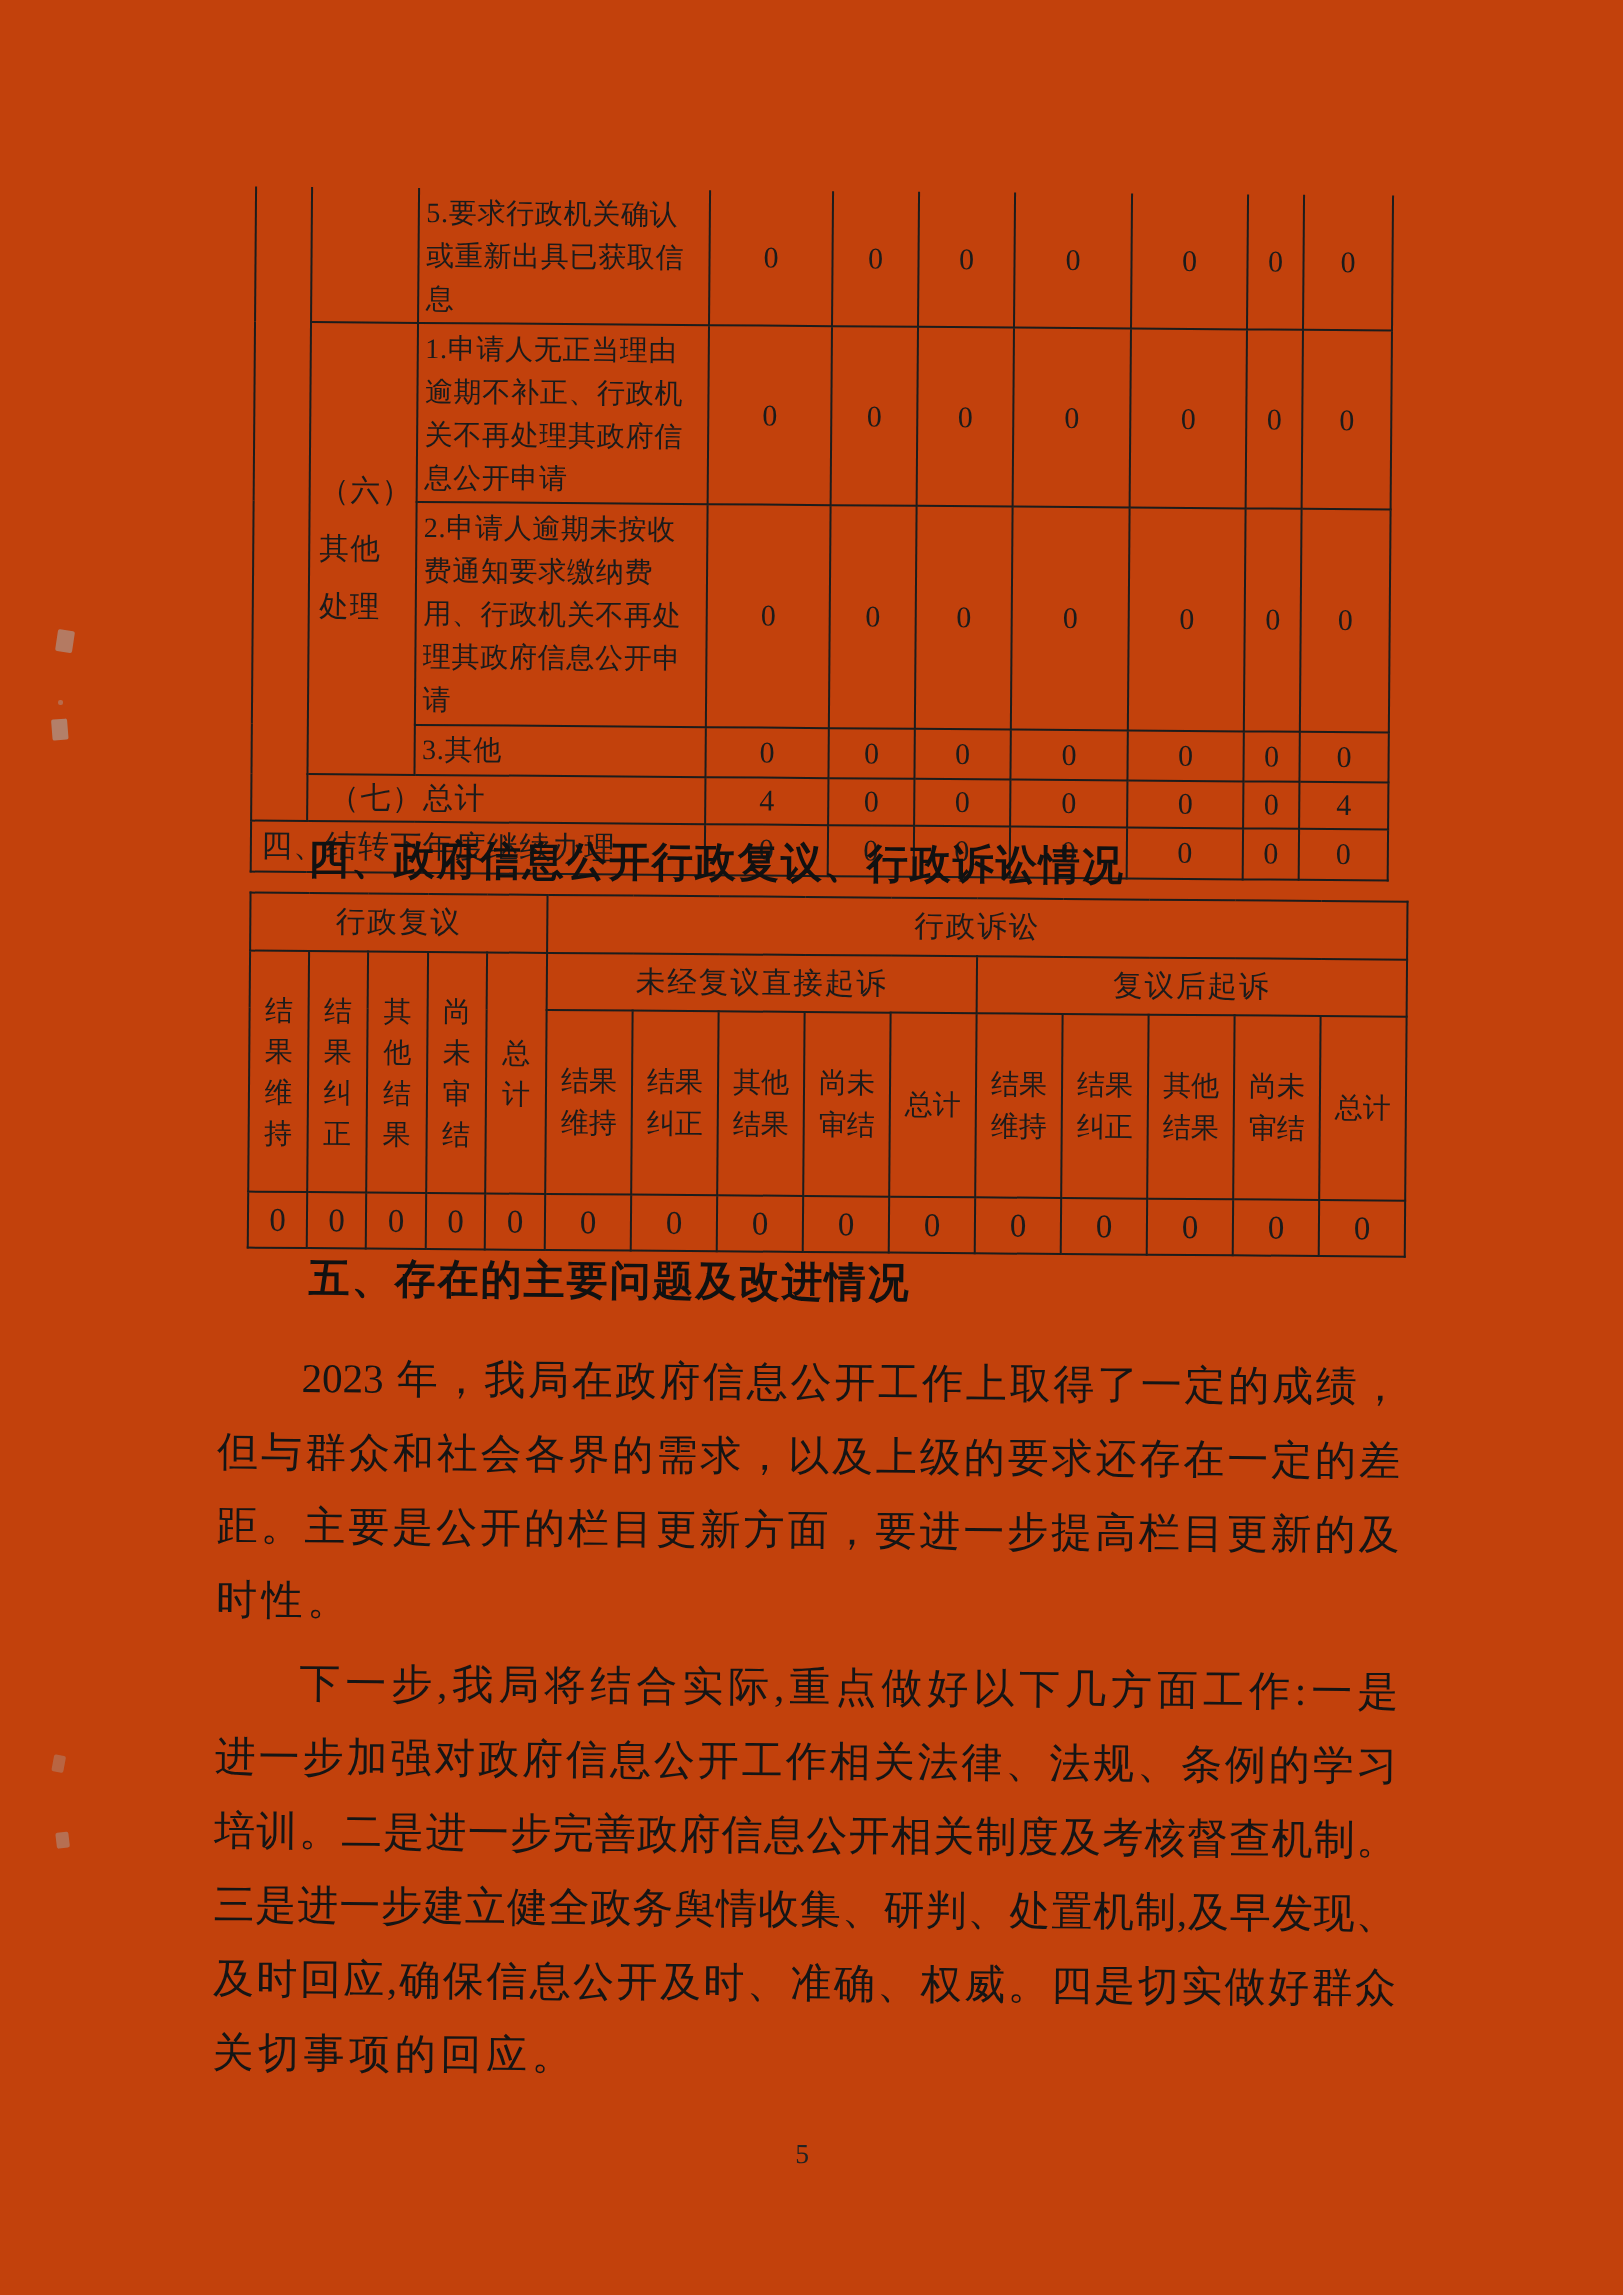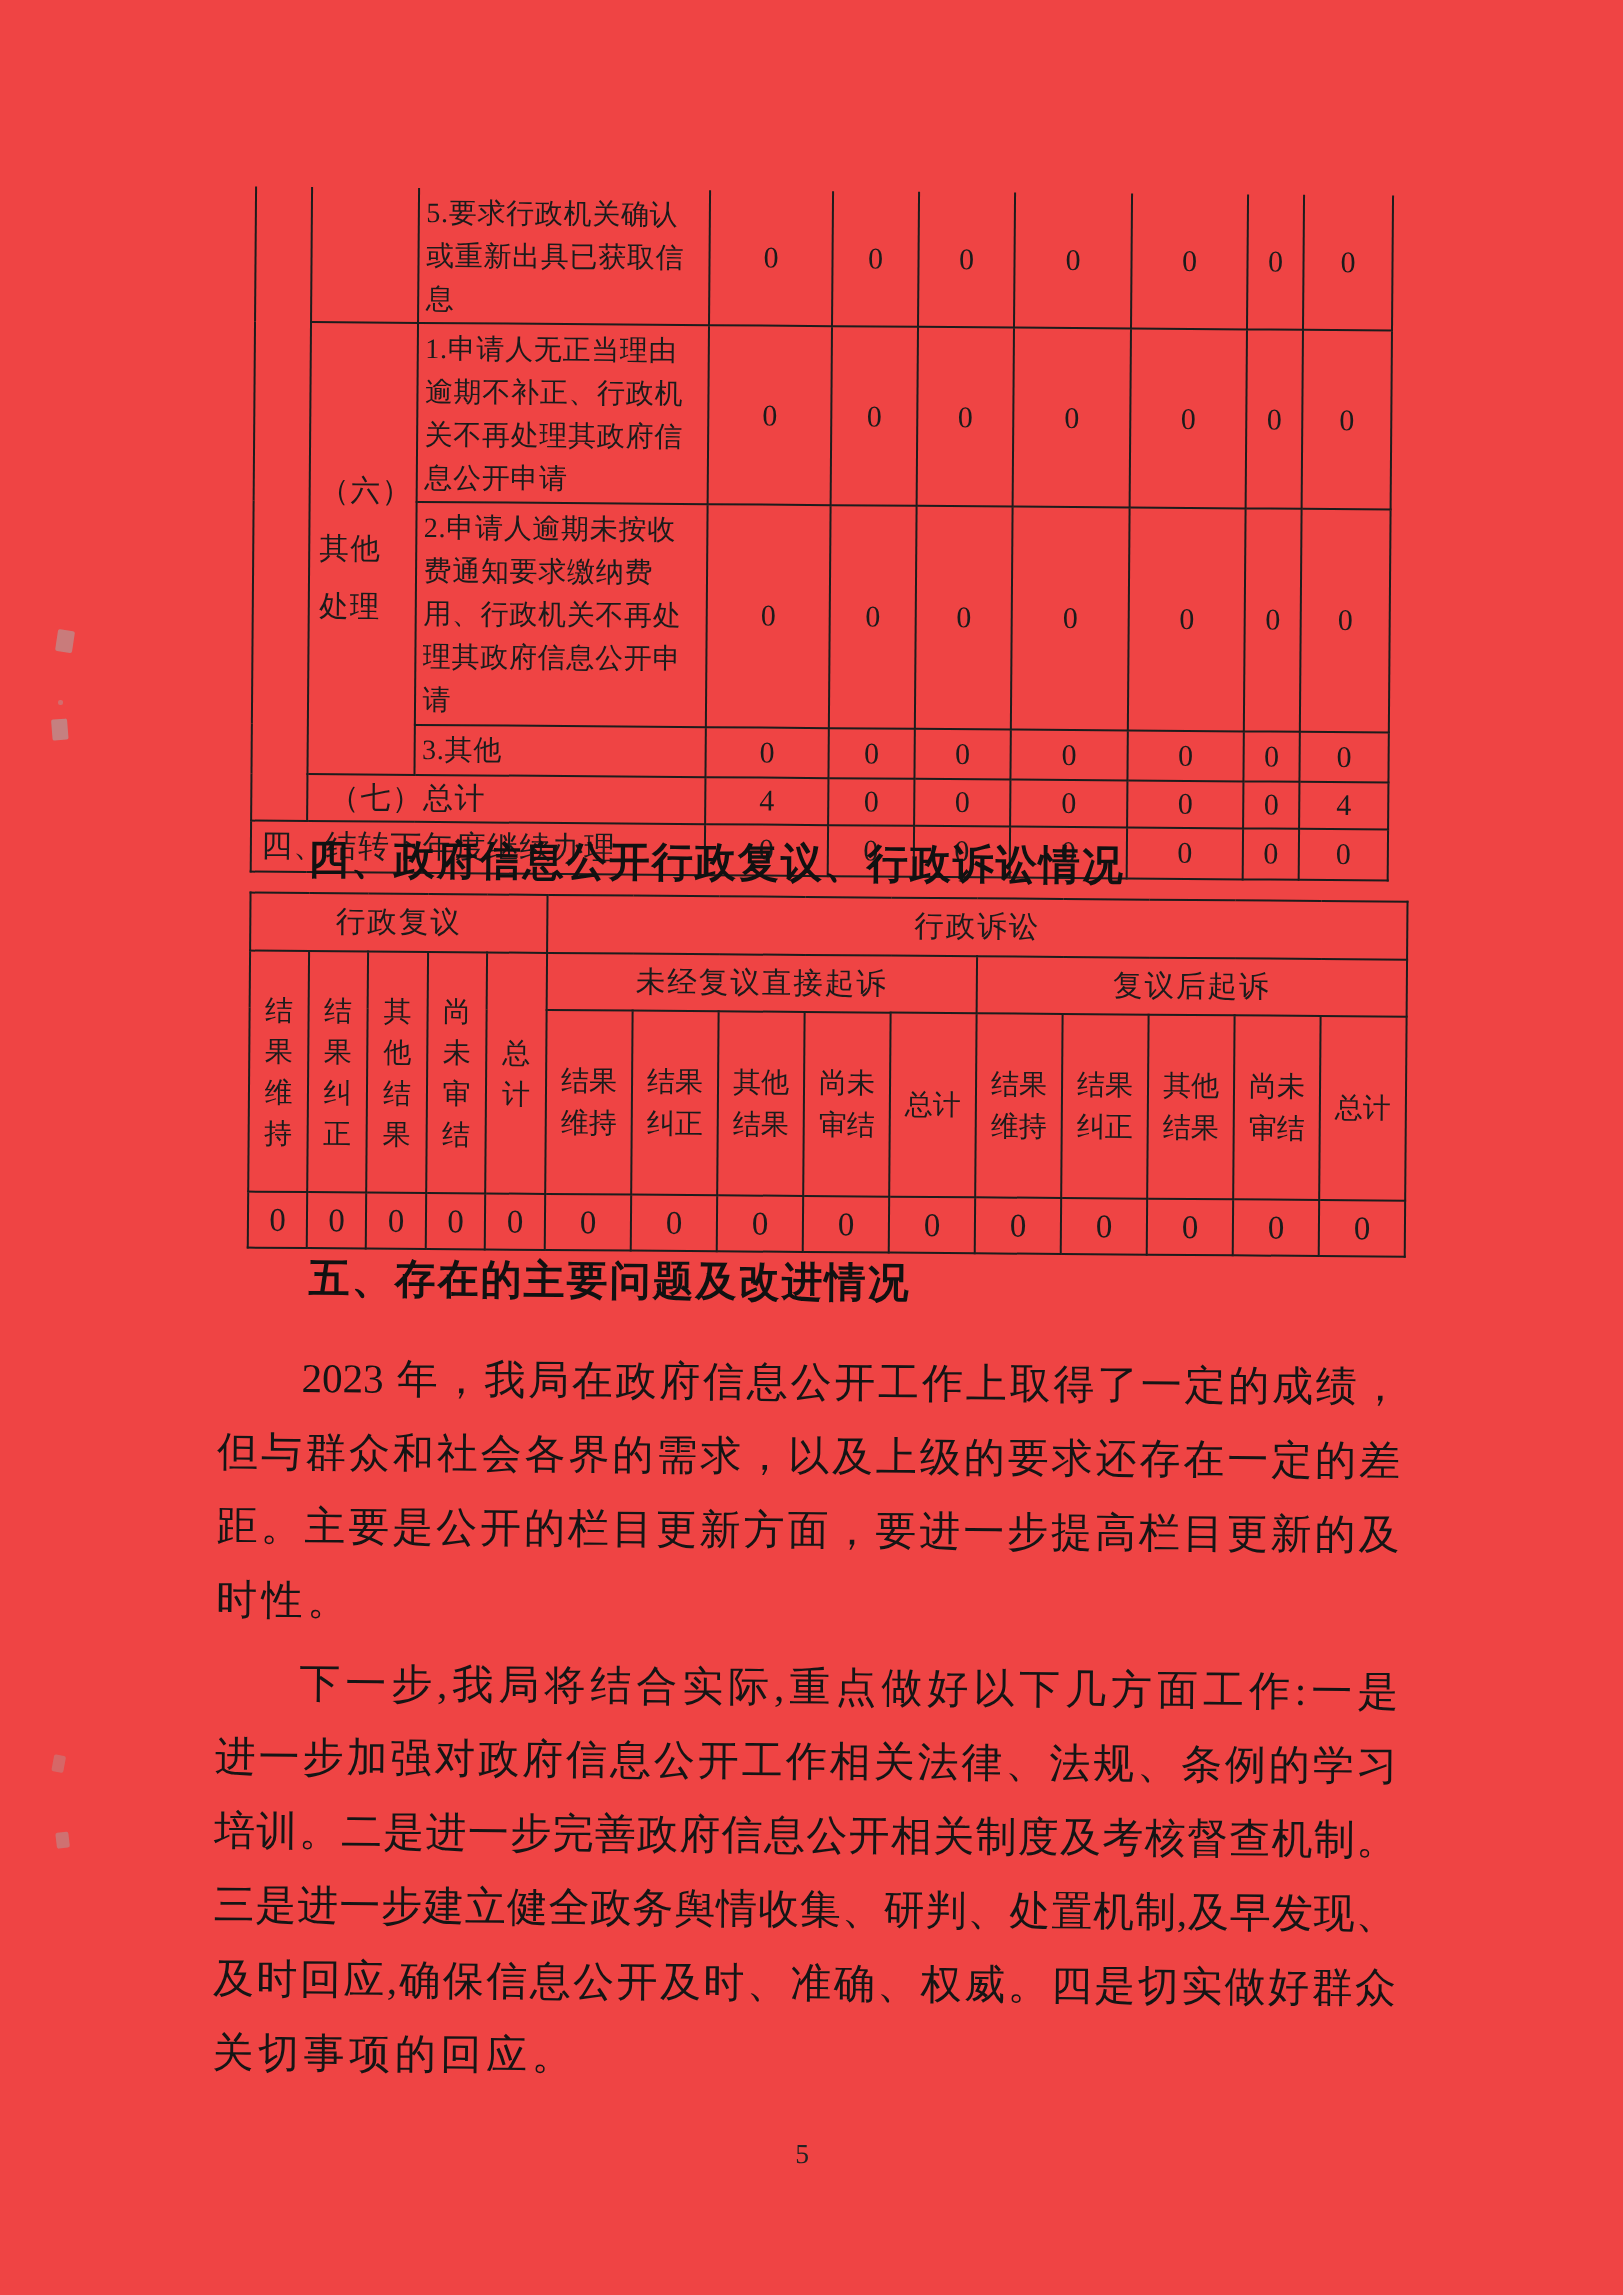--- a/index.html
+++ b/index.html
@@ -1,19 +1,19 @@
 <!DOCTYPE html>
 <html style="font-size:10.5px"><head>
 <meta charset="utf-8">
 <style>
   html,body{margin:0;padding:0;background:#e8e8e6;}
   .page{
     position:relative;
     width:1623px;height:2295px;
-    background:#ef4444;
+    background:#c2410c;
     overflow:hidden;
     font-family:"Liberation Serif","DejaVu Serif",serif;
     color:#1b1b1b;
   }
   .sheet{
     position:absolute;inset:0;
     transform:rotate(0.45deg);
     transform-origin:50% 42%;
   }
   

